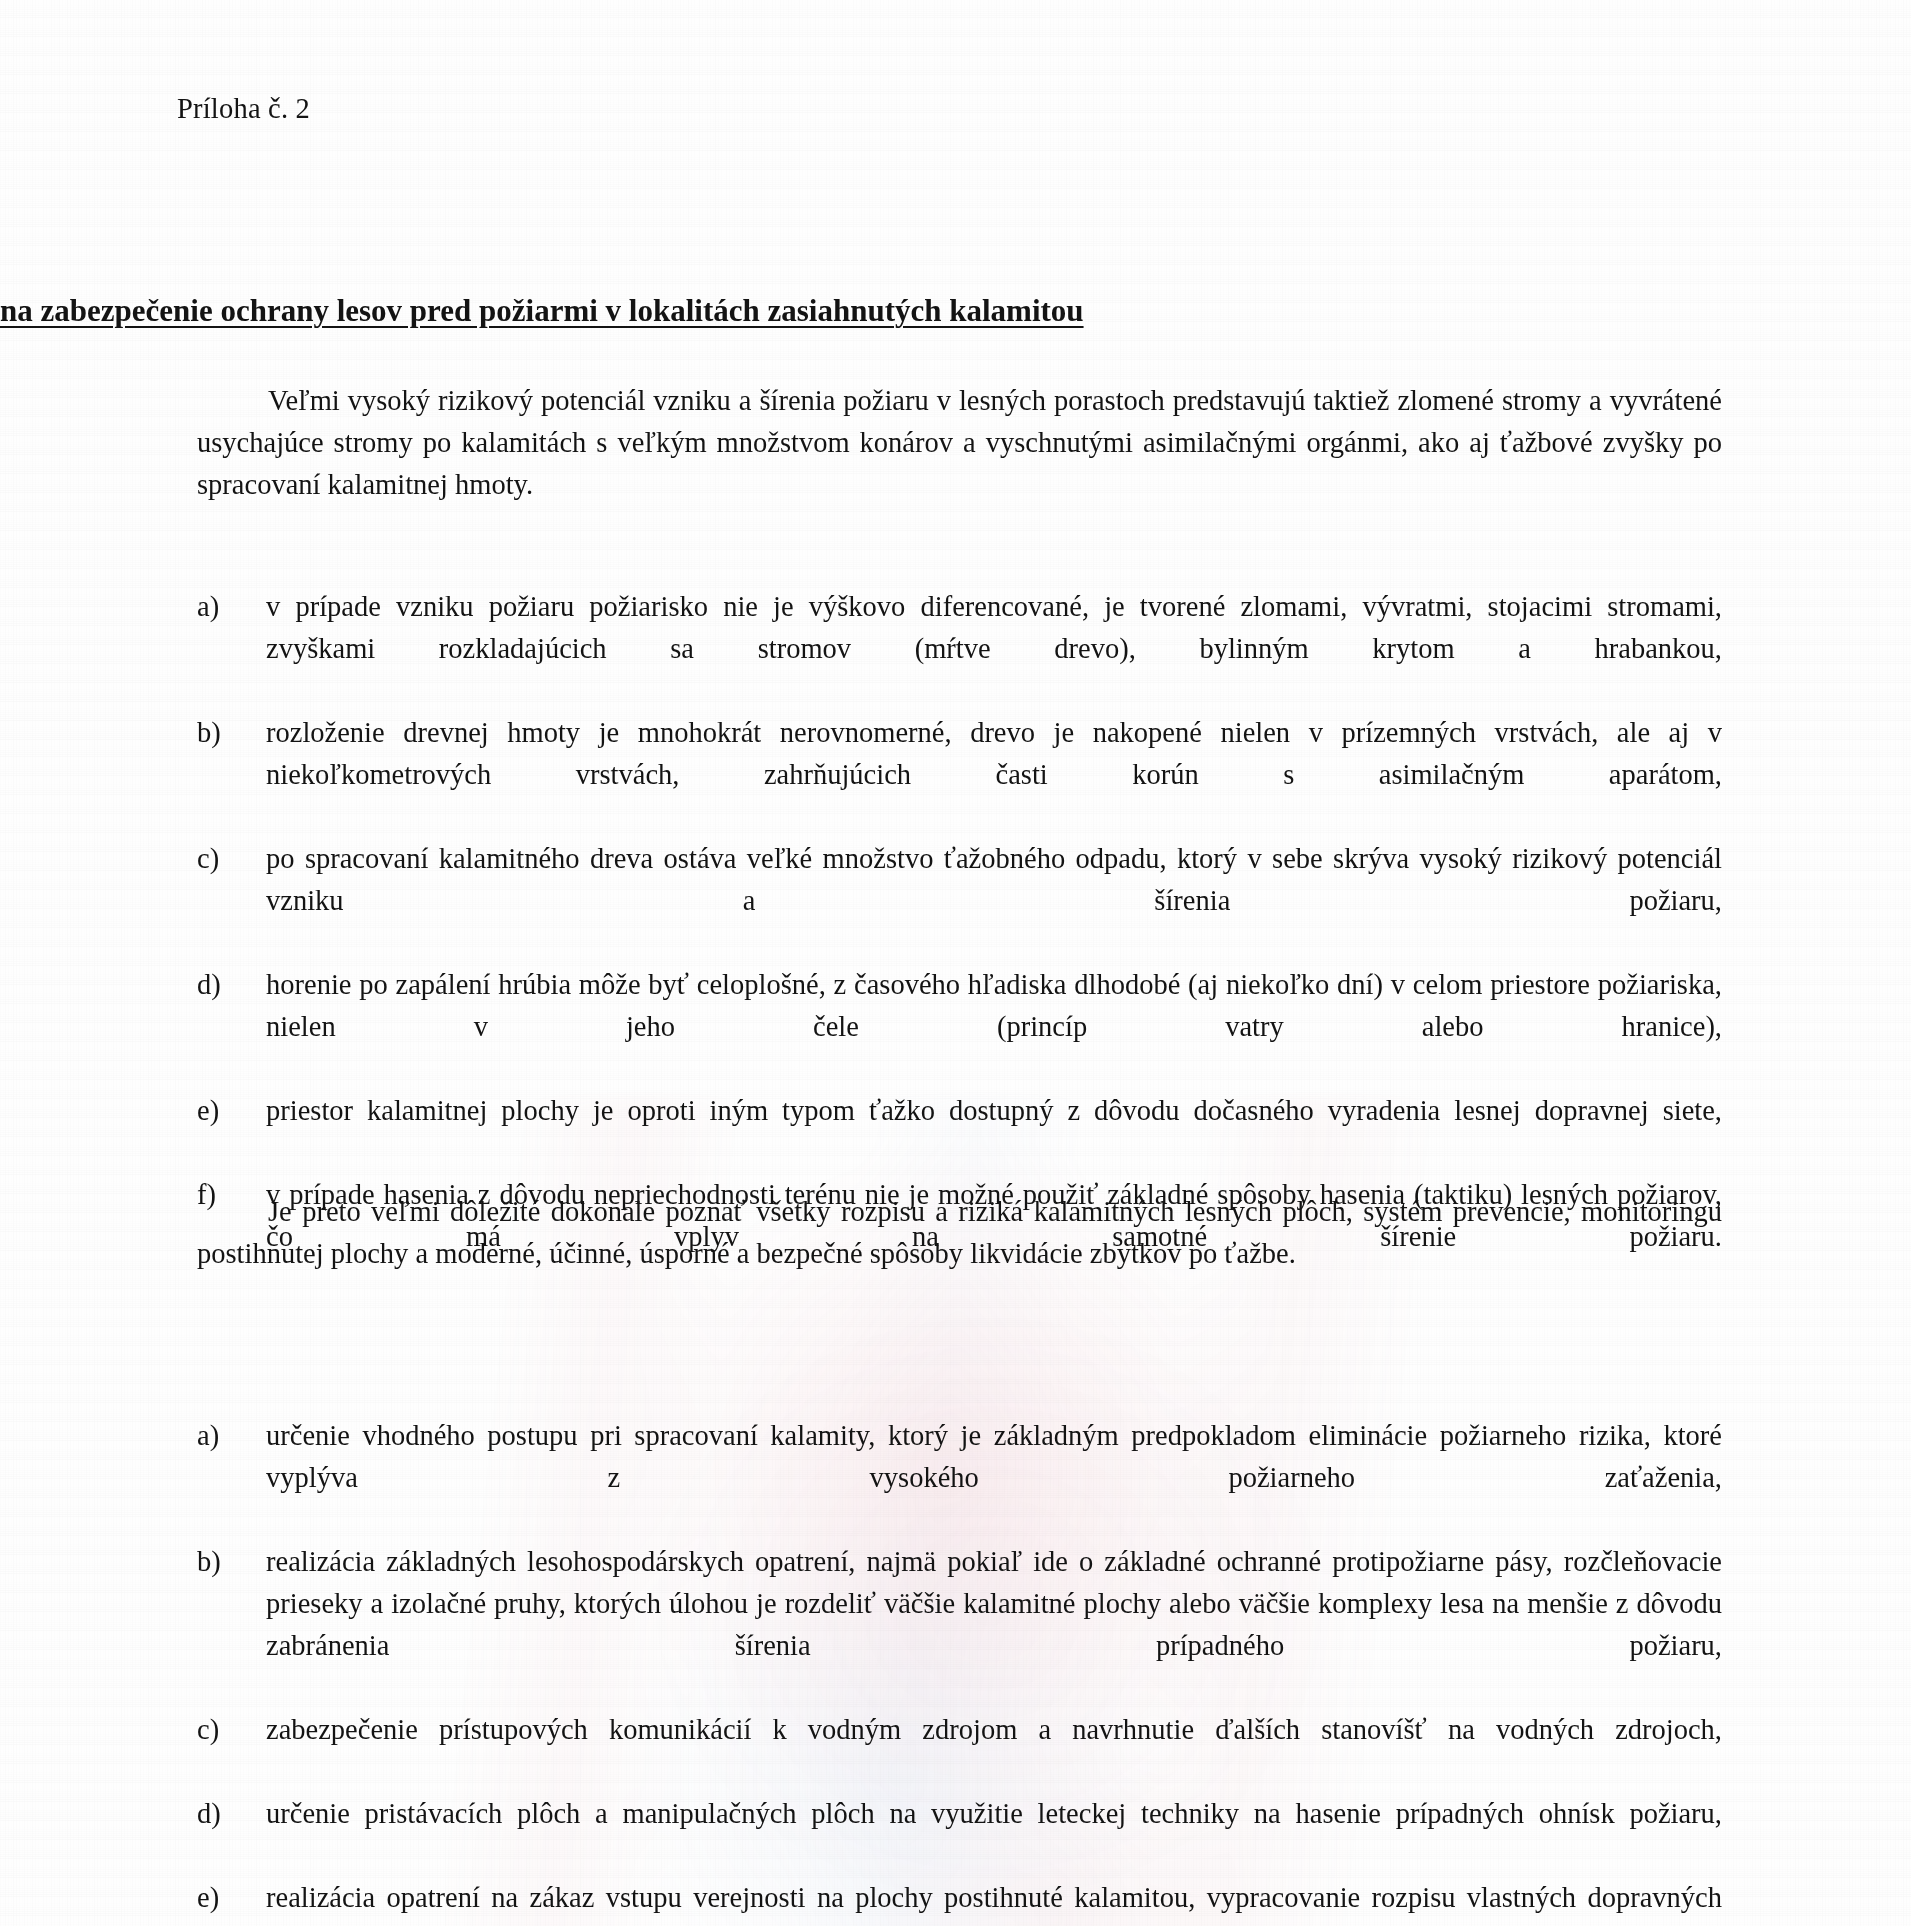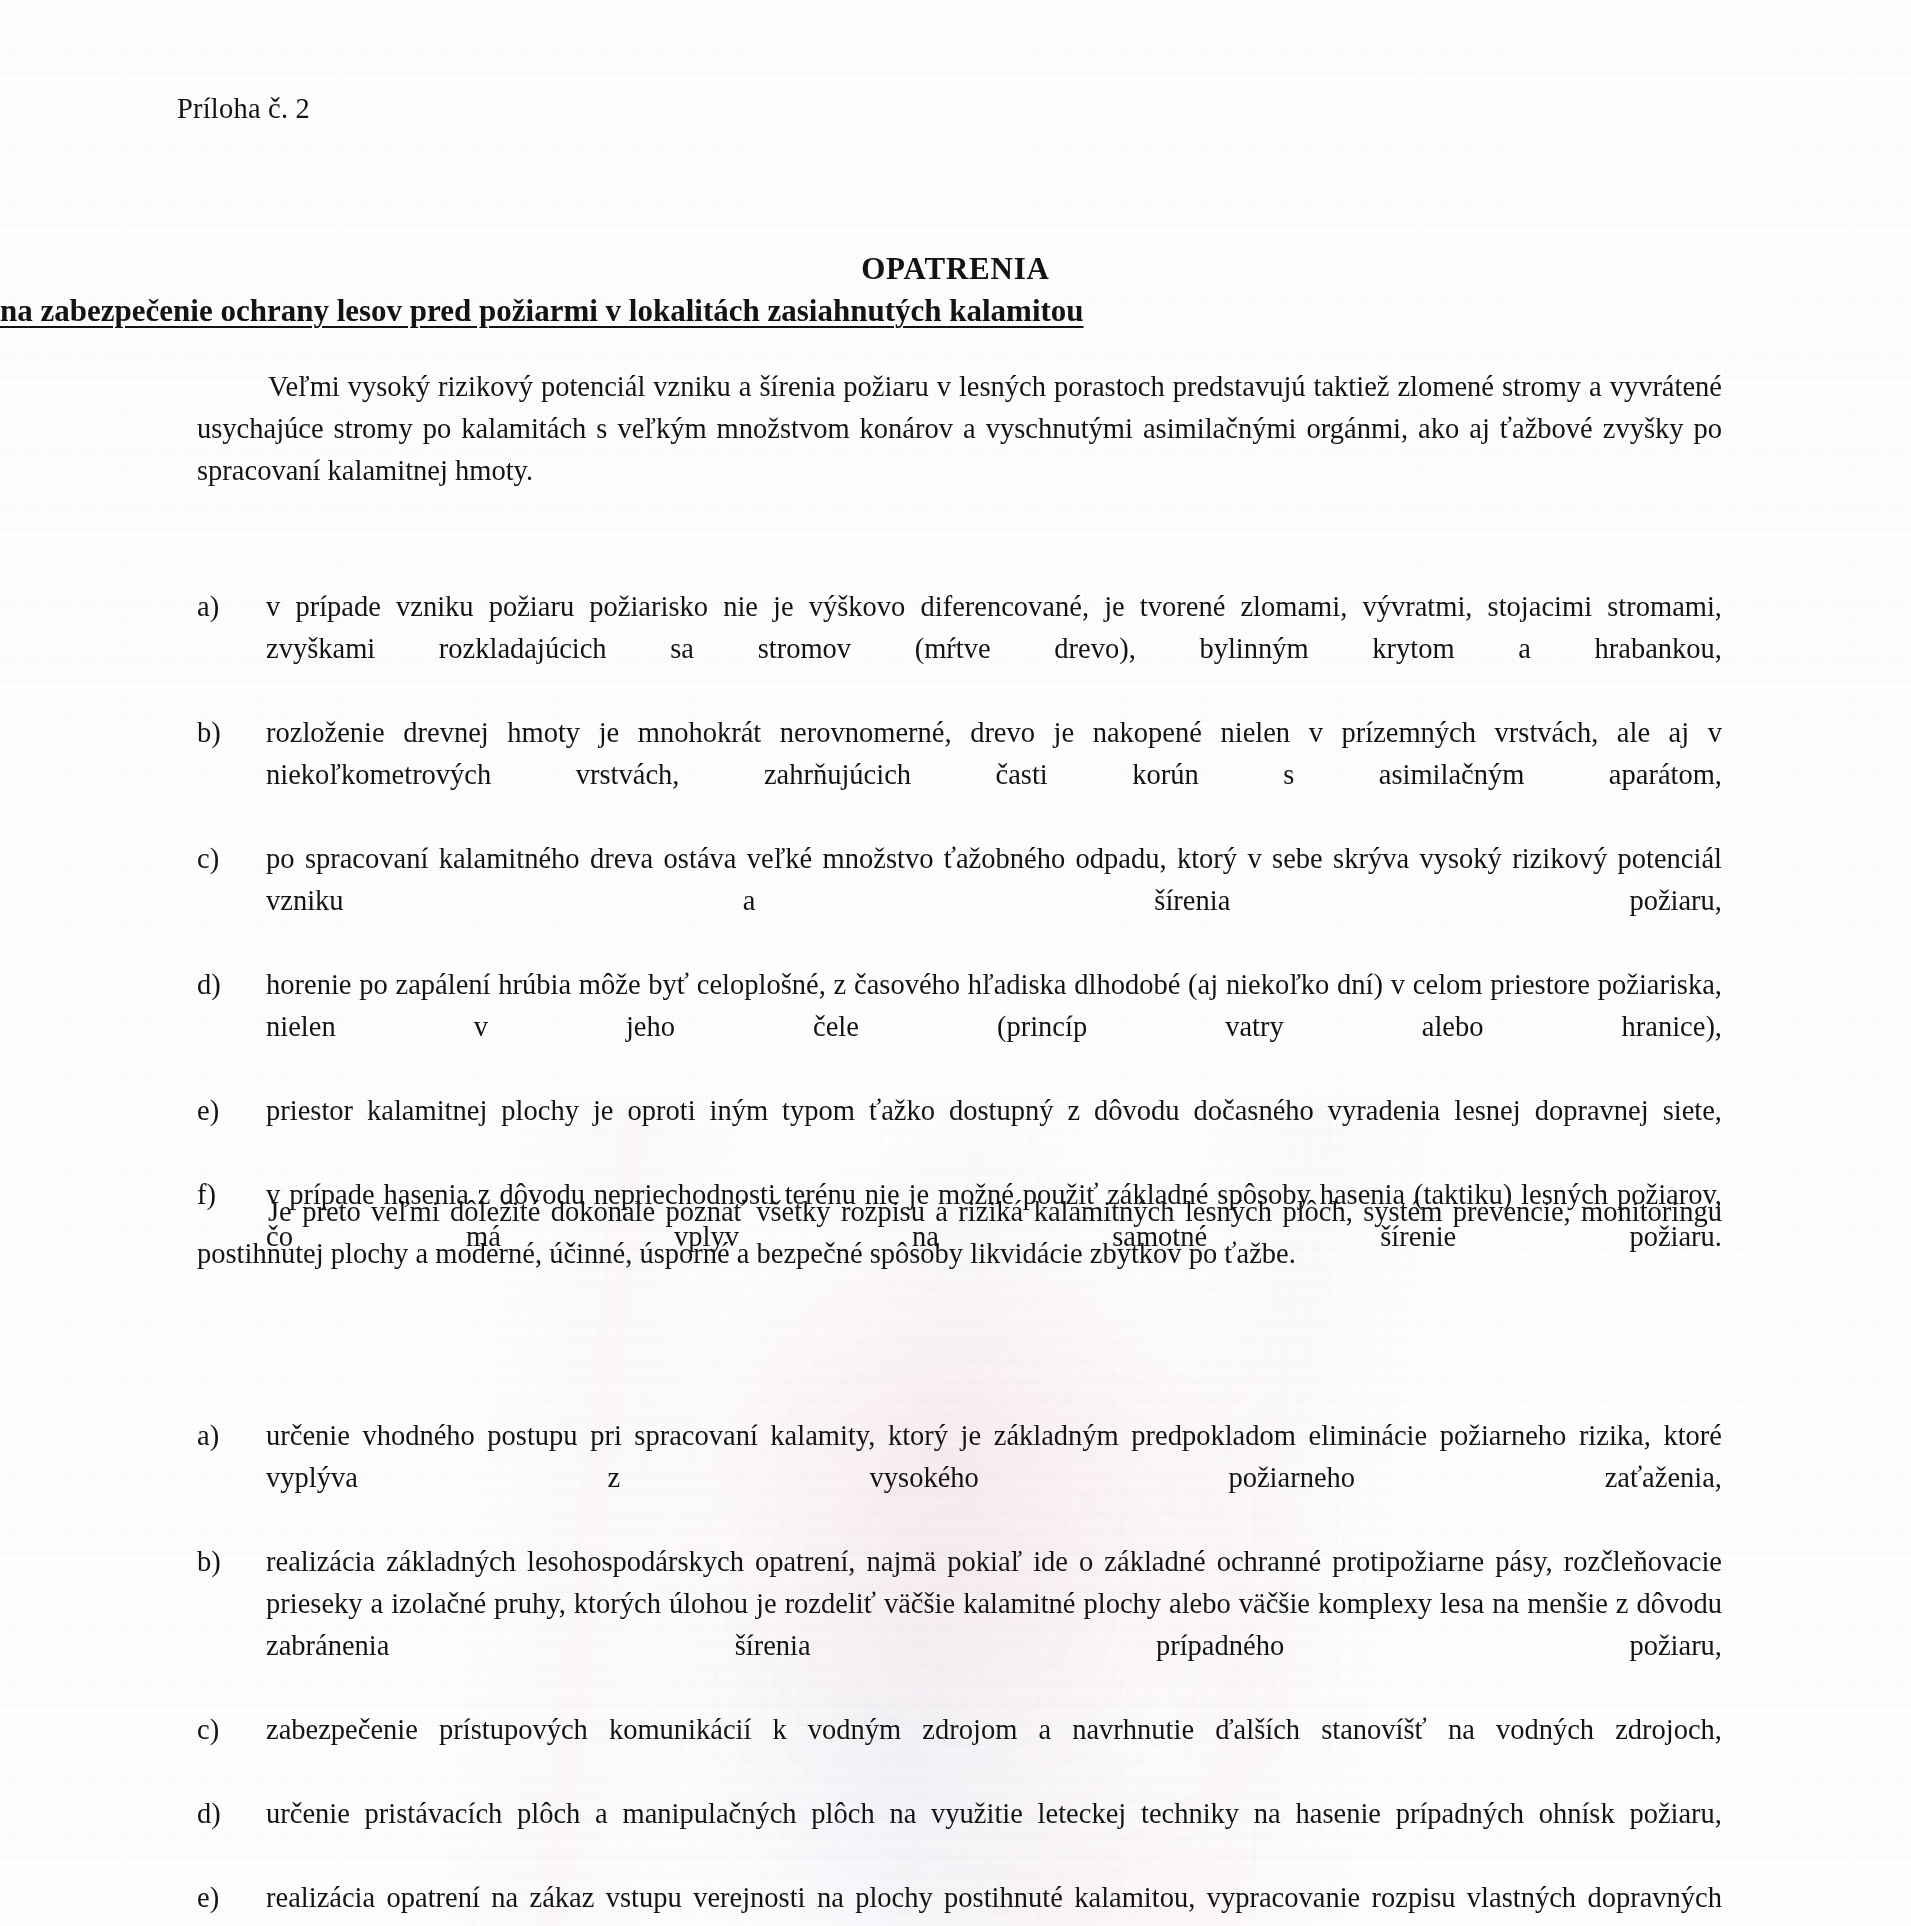--- a/index.html
+++ b/index.html
@@ -171,27 +171,26 @@
 
 <div class="page">
 
   <div class="watermark-soft"></div>
   <div class="watermark"></div>
 
   <div class="content">
 
     <div class="appendix-label">Príloha č. 2</div>
 
-    <div class="doc-title">OPATRENIA</div>
 
     <div class="doc-subtitle">
       <span>na zabezpečenie ochrany lesov pred požiarmi v lokalitách zasiahnutých kalamitou</span>
     </div>
 
-    <div class="tb" style="top:366px;">
+    <div class="tb" style="top:380px;">
       <p class="indent">Veľmi vysoký rizikový potenciál vzniku a šírenia požiaru v lesných porastoch predstavujú taktiež zlomené stromy a vyvrátené usychajúce stromy po kalamitách s veľkým množstvom konárov a vyschnutými asimilačnými orgánmi, ako aj ťažbové zvyšky po spracovaní kalamitnej hmoty.</p>
     </div>
 
 
     <div class="list" style="top:586px;">
 
       <div class="li">
         <span class="li-marker">a)</span>
         <span class="li-text">v prípade vzniku požiaru požiarisko nie je výškovo diferencované, je tvorené zlomami, vývratmi, stojacimi stromami, zvyškami rozkladajúcich sa stromov (mŕtve drevo), bylinným krytom a hrabankou,</span>
       </div>

